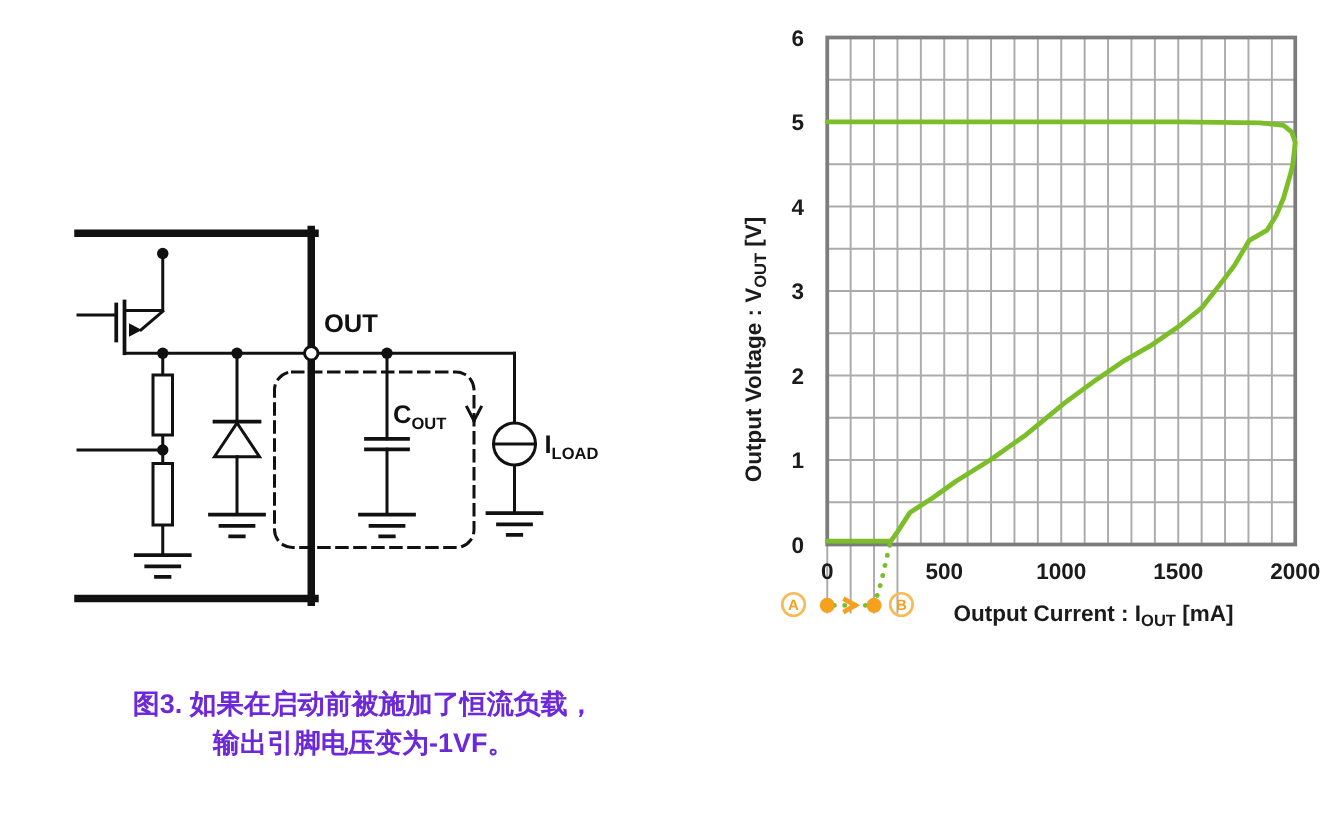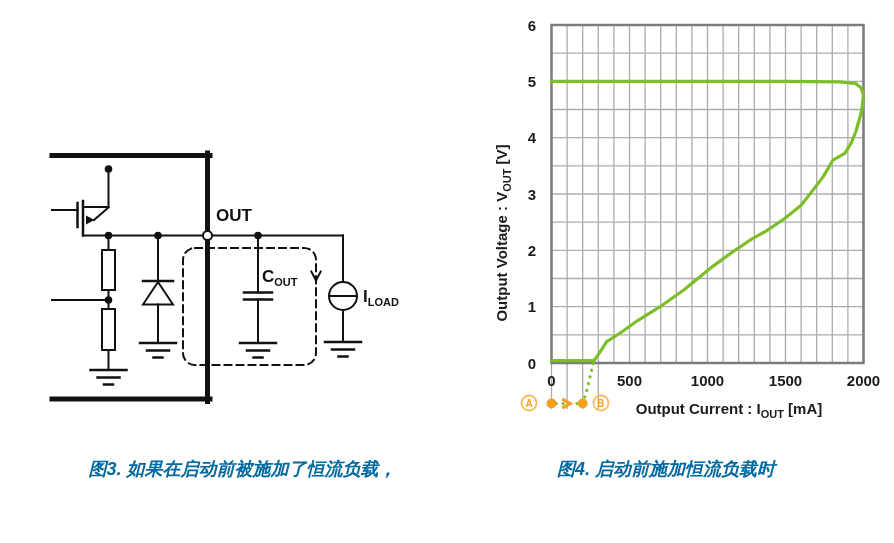--- a/index.html
+++ b/index.html
@@ -1,19 +1,19 @@
 <!DOCTYPE html>
 <html><head>
 <meta charset="utf-8">
 <style>
   html,body{margin:0;padding:0;background:#fff;}
   .page{position:relative;width:894px;height:543px;background:#fff;overflow:hidden;
         font-family:"Liberation Sans",sans-serif;}
   .fig-caption{position:absolute;text-align:center;font-weight:700;font-size:18px;
-        line-height:26px;color:#0369a1;font-style:italic;}
+        line-height:26px;color:#6d28d9;}
   #fig3-caption{left:55px;top:456px;width:375px;}
   #fig4-caption{left:486px;top:456px;width:360px;}
   svg text{font-family:"Liberation Sans",sans-serif;}
   .circ-label{font-size:17px;font-weight:700;fill:#111;}
   .circ-sub{font-size:11px;font-weight:700;}
 </style>
 </head>
 <body>
 
 <div class="page">
@@ -146,15 +146,15 @@
         <circle cx="92.7" cy="403.56" r="5" fill="#f5a01e"></circle>
         <path d="M72.22,399.06 L80.22,403.56 L72.22,408.06" fill="none" stroke="#f5a01e" stroke-width="3.2" stroke-linejoin="miter"></path>
       </g>
 
     <text text-anchor="middle" x="239" y="414" font-size="15" font-weight="700" fill="#1b1b1b"><tspan>Output Current : I</tspan><tspan dy="3.5" font-size="11">OUT</tspan><tspan dy="-3.5"> [mA]</tspan></text>
     <text text-anchor="middle" transform="translate(17,233) rotate(-90)" font-size="15" font-weight="700" fill="#1b1b1b"><tspan>Output Voltage : V</tspan><tspan dy="3.5" font-size="11">OUT</tspan><tspan dy="-3.5"> [V]</tspan></text>
   </svg>
 
   <div class="fig-caption" id="fig3-caption">
     <div>图3. 如果在启动前被施加了恒流负载，</div>
+    <div>输出引脚电压变为-1VF。</div>
   </div>
-  <div class="fig-caption" id="fig4-caption">图4. 启动前施加恒流负载时</div>
 </div>
 
 </body></html>

